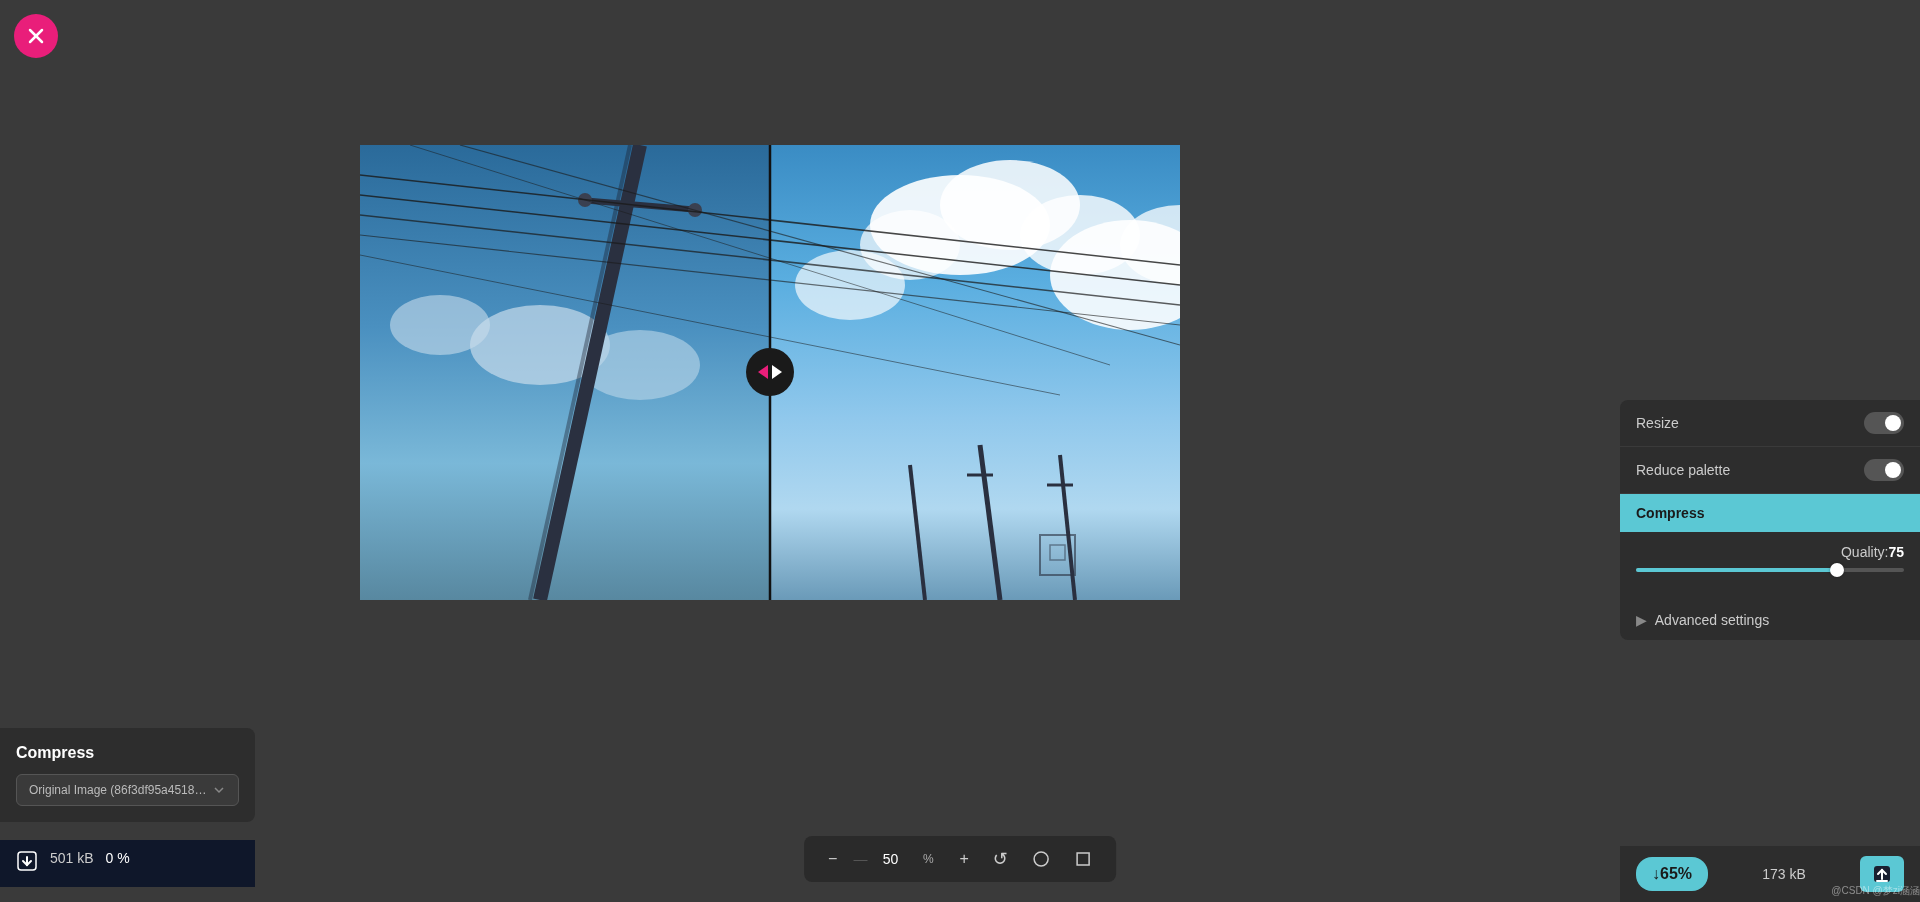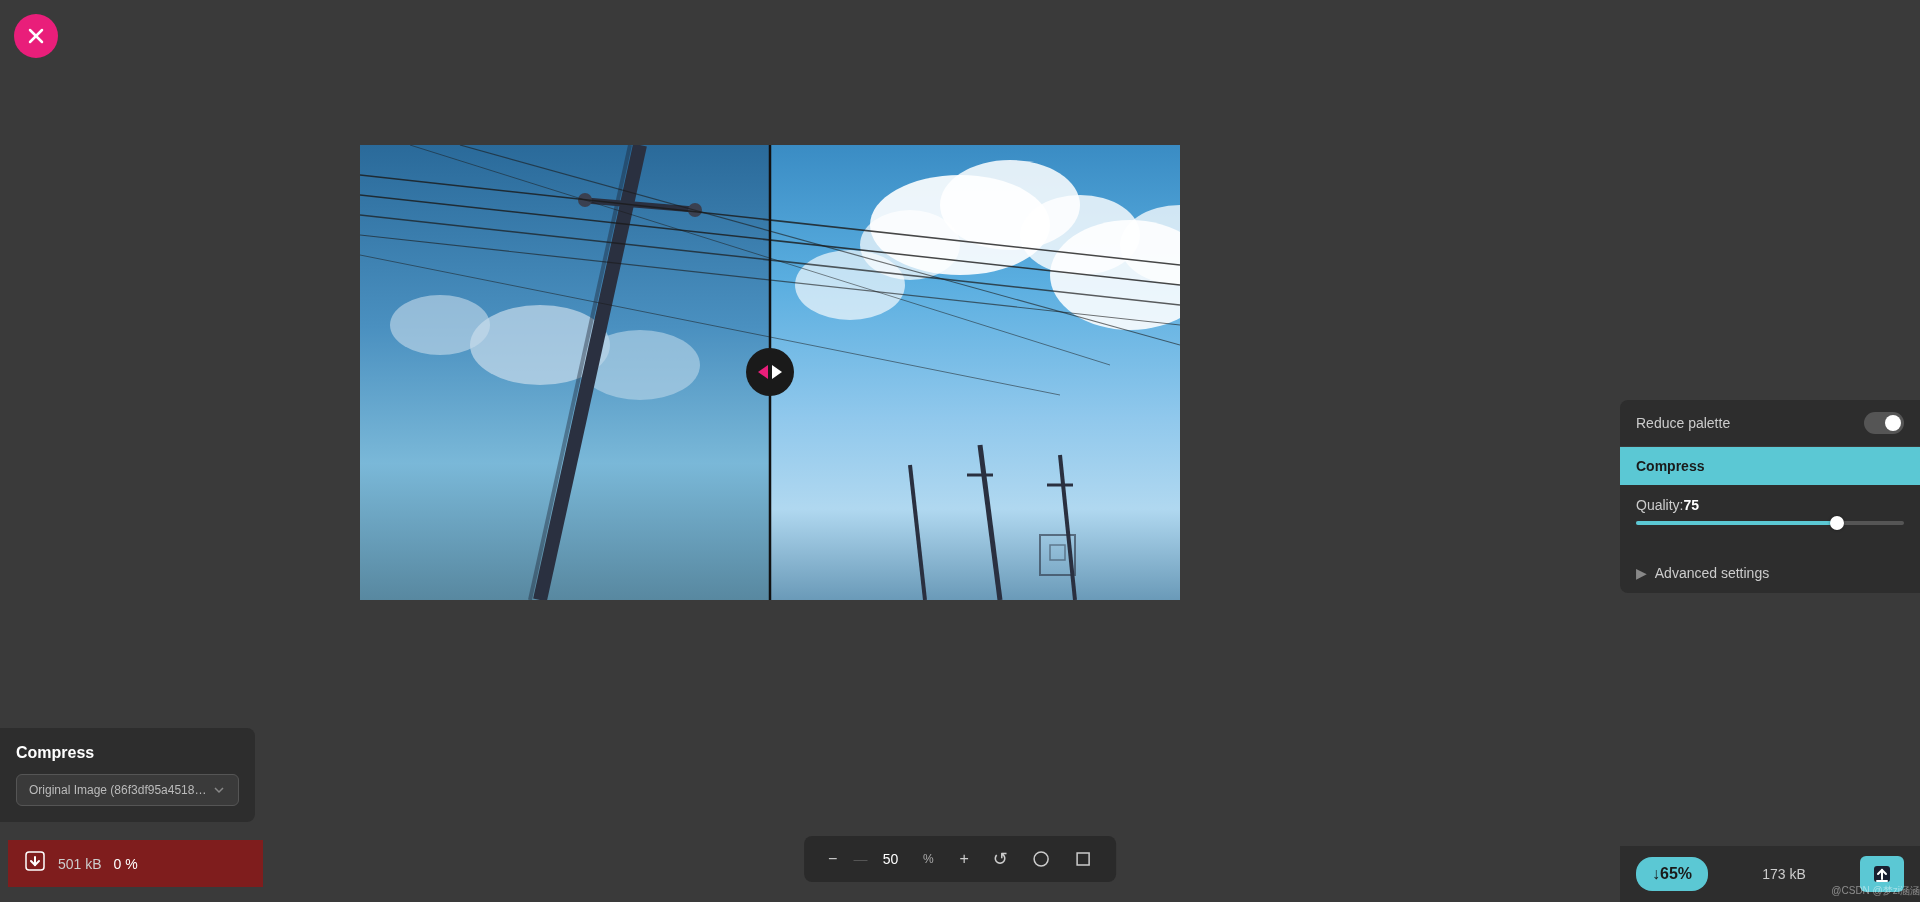--- a/index.html
+++ b/index.html
@@ -103,26 +103,26 @@
       cursor: pointer;
       display: flex;
       align-items: center;
       justify-content: space-between;
     }
 
     
     .download-row {
       position: absolute;
       bottom: 15px;
-      left: 8px;
-      display: flex;
-      align-items: center;
+      left: 0;
+      display: flex;
+      align-items: flex-start;
       gap: 12px;
       padding: 10px 16px;
-      background: #7f1d1d;
+      background: #0f172a;
       width: 255px;
     }
     .download-btn {
       background: none;
       border: none;
       color: #fff;
       cursor: pointer;
       font-size: 20px;
     }
     .file-size {
@@ -235,21 +235,21 @@
       right: 10px;
       top: 50%;
       transform: translateY(-50%);
       color: #888;
       pointer-events: none;
     }
 
     .quality-row {
       display: flex;
       align-items: center;
-      justify-content: flex-start;
+      justify-content: flex-end;
       margin-bottom: 8px;
     }
     .quality-label {
       color: #ccc;
       font-size: 14px;
     }
     .quality-value {
       color: #fff;
       font-size: 14px;
       font-weight: 700;
@@ -467,20 +467,24 @@
   <span class="file-size">501 kB</span>
   <span class="savings-badge">
     <span>0</span>
     <span>%</span>
   </span>
 </div>
 
 <div class="right-panel">
 
 
+  <div class="panel-row">
+    <span class="panel-row-label">Resize</span>
+    <div class="toggle"></div>
+  </div>
 
   <div class="panel-row">
     <span class="panel-row-label">Reduce palette</span>
     <div class="toggle"></div>
   </div>
 
   <div class="compress-header">
     <span class="compress-title">Compress</span>
   </div>
 

